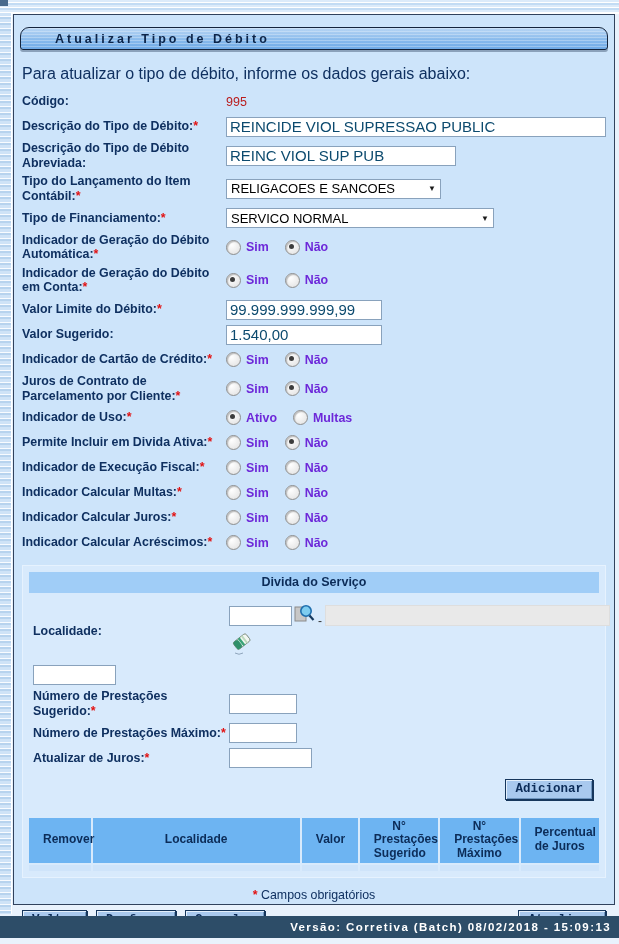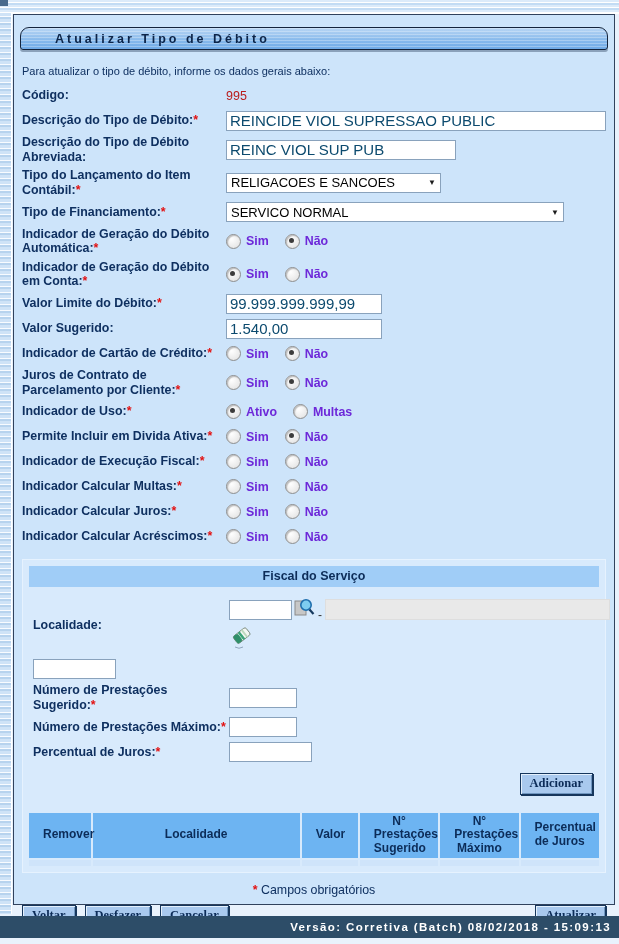--- a/index.html
+++ b/index.html
@@ -28,21 +28,21 @@
   .titlebar{
     margin:12px 6px 0 6px;height:23px;line-height:23px;
     border:1px solid #14243c;border-radius:9px 9px 3px 3px;
     background:
       repeating-linear-gradient(180deg,rgba(255,255,255,.28) 0 1px,rgba(255,255,255,0) 1px 3px),
       linear-gradient(180deg,#b9d6f4 0%,#8abbec 55%,#6ea9e6 100%);
     box-shadow:0 2px 0 rgba(18,38,66,.35);
     color:#0c2448;font-weight:bold;font-size:12.5px;letter-spacing:3px;
     padding-left:34px;box-sizing:border-box;
   }
-  .intro{margin:15px 8px 8px 8px;font-size:11px;color:#0f3060;}
+  .intro{margin:15px 8px 8px 8px;font-size:16px;color:#0f3060;}
   .row{display:flex;align-items:center;margin:4px 8px 4px 8px;min-height:21px;}
   .lbl{width:204px;flex:none;font-weight:bold;color:#0f3060;font-size:12.4px;line-height:1.18;}
   .req{color:#e21212;font-weight:bold;}
   .val-static{font-size:12.5px;color:#b91c1c;}
   .ti{
     height:18px;border:1px solid #89a2bc;background:#fff;color:#0c4a6e;
     font-size:15px;font-family:"Liberation Sans",sans-serif;padding:0 3px;box-sizing:content-box;
   }
   .sel{
     border:1px solid #89a2bc;background:#fff;height:20px;box-sizing:border-box;
@@ -74,21 +74,21 @@
   .vs .row{margin-left:10px;margin-right:8px;}
   .vs .lbl{width:196px;}
   .loc-field{display:flex;align-items:center;}
   .loc-stack{display:flex;flex-direction:column;}
   .icon-btn{margin:0 2px;cursor:pointer;display:inline-block;}
   .grayfield{width:283px;height:19px;background:#e9e9e9;border:1px solid #dedede;margin-left:3px;}
   .dash{font-size:12px;color:#333;margin-left:1px;align-self:flex-end;}
   .addrow{display:flex;justify-content:flex-end;margin:10px 12px 0 0;}
   .btn{
     background:#a9c9ee;border:1px solid #16365c;color:#0c2c58;
-    font-weight:bold;font-size:12.5px;font-family:Liberation Serif, serif;
+    font-weight:bold;font-size:12.5px;font-family:Liberation Mono, monospace;
     padding:2px 9px 3px 9px;cursor:pointer;
     box-shadow:inset 1px 1px 0 #e4f0fc,inset -1px -1px 0 #6f96c0,1px 1px 0 #16365c;
   }
   table.vtable{
     border-collapse:separate;border-spacing:2px;
     margin:16px 4px 0 4px;width:calc(100% - 8px);table-layout:fixed;
   }
   table.vtable th{
     background:#6db4f2;color:#0c2c58;font-size:12px;font-weight:bold;
     padding:2px 14px;text-align:center;line-height:1.15;
@@ -98,21 +98,21 @@
     text-align:center;margin:10px 0 2px 0;font-size:12.4px;color:#0f3060;
   }
   .actions{display:flex;align-items:center;gap:9px;margin:8px 8px 0 8px;}
   .spacer{flex:1;}
   
   .footer{
     position:absolute;left:0;right:0;bottom:6px;height:22px;line-height:22px;
     background:#2d4d68;color:#ffffff;font-weight:bold;font-size:11.5px;
     letter-spacing:1.4px;text-align:right;padding-right:8px;
   }
-  .w378{width:378px;} .w222{width:222px;} .w215{width:215px;} .w283{width:338px;align-items:center;}
+  .w378{width:378px;} .w222{width:222px;} .w215{width:215px;} .w283{width:268px;align-items:center;}
   .w148{width:148px;} .w55{width:55px;} .w75{width:75px;} .w60{width:60px;}
 </style>
 </head>
 <body>
 
 <div class="top-strip"></div>
 <div class="corner-block"></div>
 <div class="left-strip"></div>
 
 <div class="panel">
@@ -256,21 +256,21 @@
     <div class="lbl"><span>Indicador Calcular Acréscimos:</span><span class="req">*</span></div>
     <div class="radiogrp">
       <span class="radio"></span>
         <span class="radio-lab">Sim</span>
       <span class="radio"></span>
         <span class="radio-lab">Não</span>
     </div>
   </div>
 
   <div class="vs">
-    <div class="vs-head">Fiscal do Serviço</div>
+    <div class="vs-head">Divida do Serviço</div>
 
     <div class="row" style="margin-top:10px;">
       <div class="lbl"><span>Localidade:</span></div>
       <div class="loc-stack">
         <div class="loc-field">
           <input class="ti w55" type="text" value="" style="">
           <span class="icon-btn">
             <svg width="21" height="21" viewBox="0 0 21 21">
               <rect x="1" y="4" width="11" height="14" fill="#c7c7c7" stroke="#8a8a8a" stroke-width="1"></rect>
               <circle cx="12" cy="8" r="5.2" fill="#7ecdf0" stroke="#1f6fae" stroke-width="1.6"></circle>
@@ -302,21 +302,21 @@
       <div class="lbl"><span>Número de Prestações Sugerido:</span><span class="req">*</span></div>
       <input class="ti w60" type="text" value="" style="">
     </div>
 
     <div class="row">
       <div class="lbl"><span>Número de Prestações Máximo:</span><span class="req">*</span></div>
       <input class="ti w60" type="text" value="" style="">
     </div>
 
     <div class="row">
-      <div class="lbl"><span>Percentual de Juros:</span><span class="req">*</span></div>
+      <div class="lbl"><span>Atualizar de Juros:</span><span class="req">*</span></div>
       <input class="ti w75" type="text" value="" style="">
     </div>
 
     <div class="addrow">
       <button class="btn">Adicionar</button>
     </div>
 
     <table class="vtable">
       <colgroup>
         <col style="width:11%">

